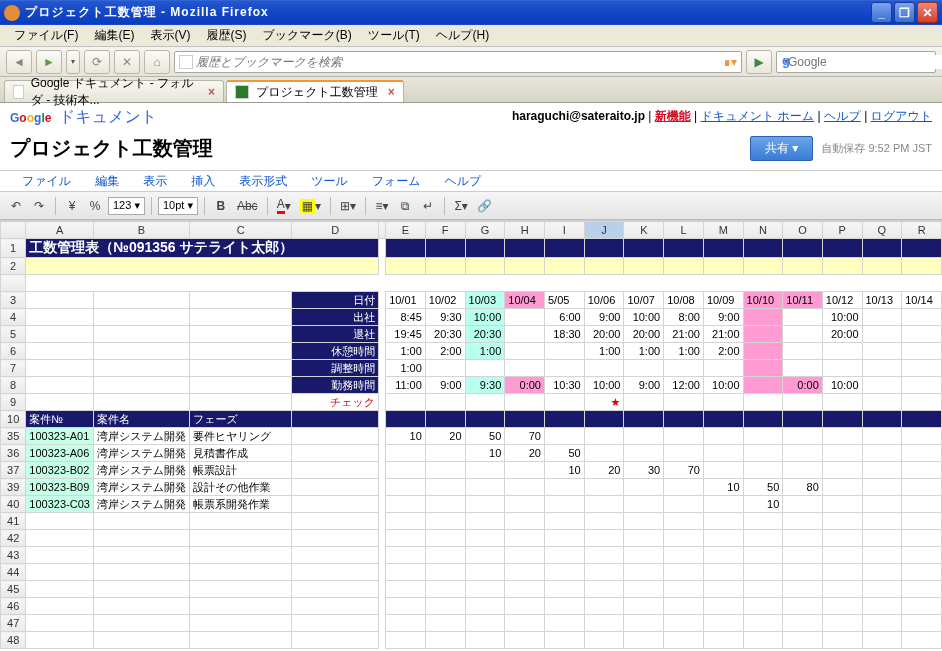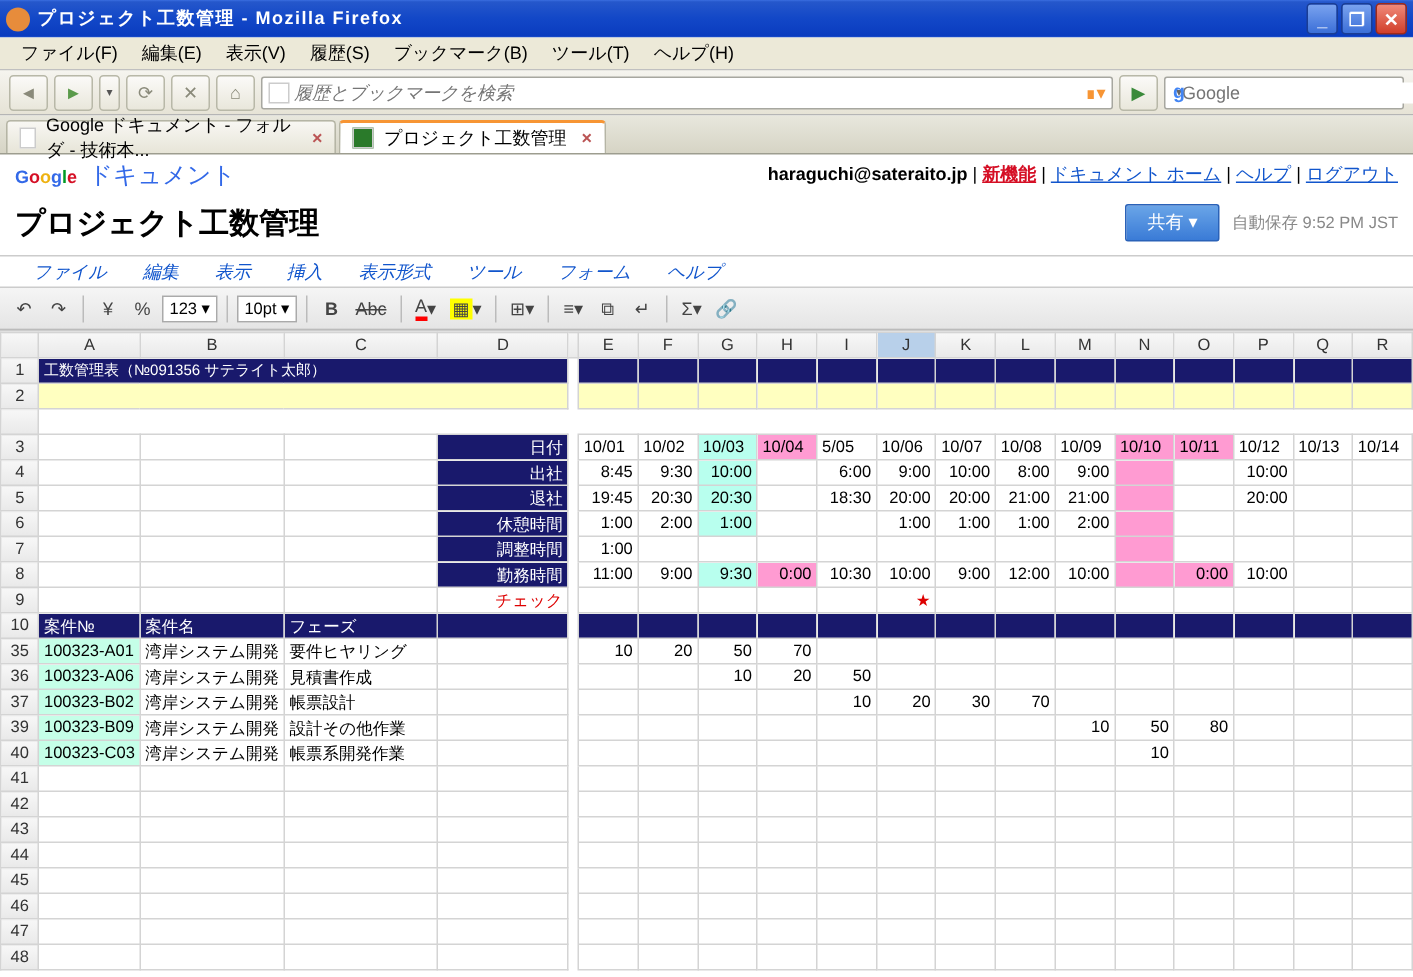--- a/index.html
+++ b/index.html
@@ -46,21 +46,21 @@
 .gdocs-links .new-feature { color: #d50f25; font-weight: bold; }
 
 .doc-title-row { display: flex; align-items: center; padding: 6px 10px 8px; justify-content: space-between; }
 .doc-title { font-size: 20px; font-weight: bold; }
 .share-area { display: flex; align-items: center; gap: 8px; }
 .share-btn { background: linear-gradient(to bottom, #6aa5e8, #3a7bd6); color: #fff; border: 1px solid #2a62b8; padding: 3px 14px; border-radius: 2px; cursor: pointer; }
 .autosave { color: #888; font-size: 11px; }
 
 
 .sheets-menu { height: 22px; display: flex; align-items: center; padding: 0 10px; border-top: 1px solid #ccc; border-bottom: 1px solid #ccc; }
-.sheets-menu span { padding: 2px 12px; cursor: pointer; color: #1155cc; font-style: italic; }
+.sheets-menu span { padding: 2px 12px; cursor: pointer; color: #1155cc; }
 
 
 .toolbar { height: 28px; background: linear-gradient(to bottom, #f5f5f5, #e5e5e5); border-bottom: 1px solid #bbb; display: flex; align-items: center; padding: 0 6px; gap: 3px; }
 .tb-btn { min-width: 20px; height: 20px; padding: 0 3px; display: flex; align-items: center; justify-content: center; cursor: pointer; color: #444; border-radius: 2px; }
 .tb-sep { width: 1px; height: 18px; background: #bbb; margin: 0 3px; }
 .tb-sel { border: 1px solid #aaa; background: #fff; padding: 1px 4px; height: 18px; display: flex; align-items: center; font-size: 11px; }
 
 
 .sheet-area { position: relative; height: 471px; overflow: hidden; border-top: 1px solid #ccc; }
 .sheet-scroll { overflow: auto; height: 100%; width: 100%; }
@@ -243,21 +243,21 @@
             <th class="">L</th>
             <th class="">M</th>
             <th class="">N</th>
             <th class="">O</th>
             <th class="">P</th>
             <th class="">Q</th>
             <th class="">R</th>
           </tr>
           <tr>
             <th class="row-hdr">1</th>
-            <td class="navy l" colspan="4" style="font-weight:normal;font-size:10px">工数管理表（№091356 サテライト太郎）</td>
+            <td class="navy l" colspan="4" style="font-weight:bold;font-size:14px">工数管理表（№091356 サテライト太郎）</td>
             <td style="border-top:none;border-bottom:none;background:#fff"></td>
             <td class="navy"></td>
             <td class="navy"></td>
             <td class="navy"></td>
             <td class="navy"></td>
             <td class="navy"></td>
             <td class="navy"></td>
             <td class="navy"></td>
             <td class="navy"></td>
             <td class="navy"></td>

